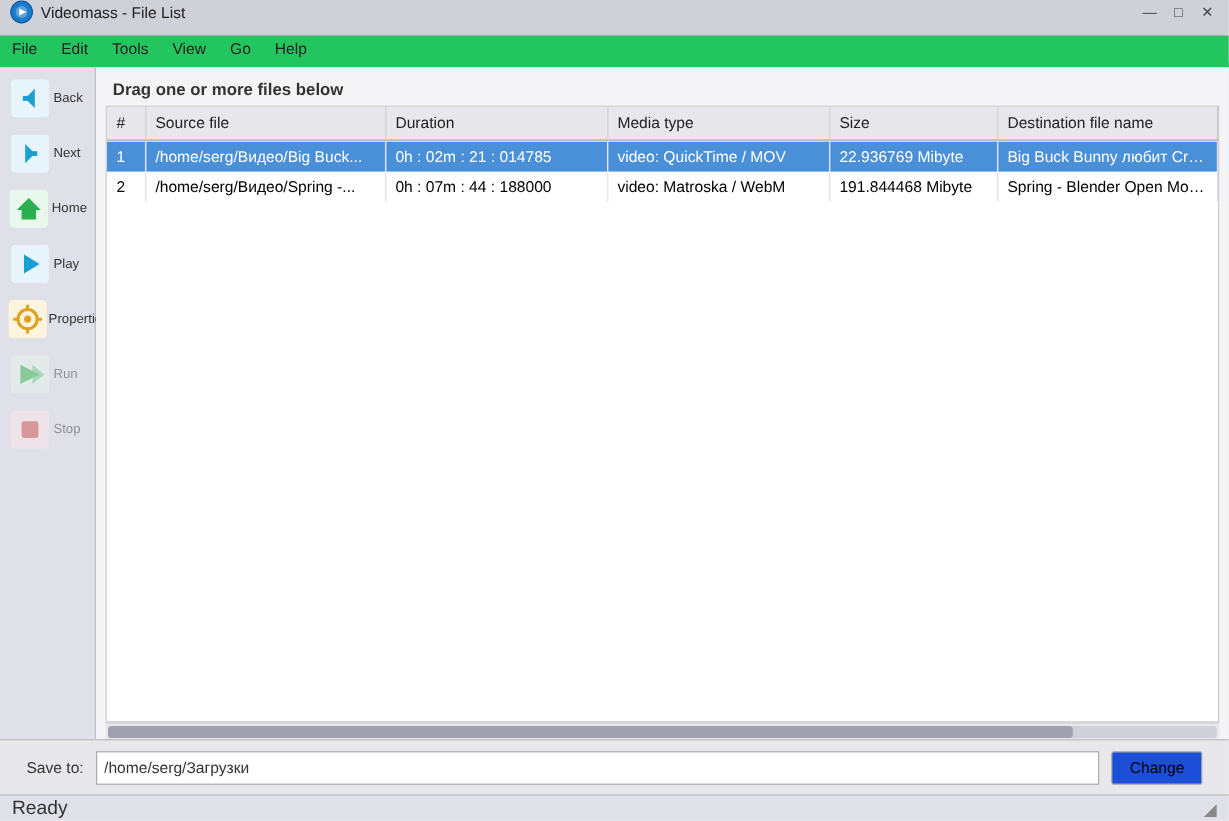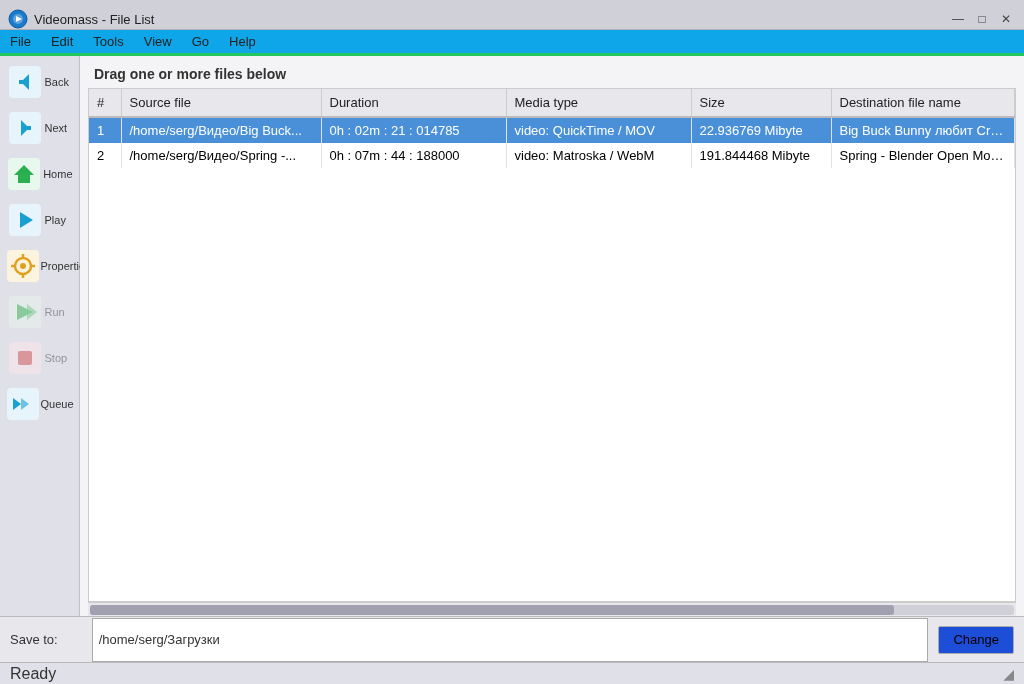--- a/index.html
+++ b/index.html
@@ -12,21 +12,21 @@
       overflow: hidden;
       display: flex;
       flex-direction: column;
     }
 
     
     .titlebar {
       background: #d0d0d8;
       height: 30px;
       display: flex;
-      align-items: flex-end;
+      align-items: flex-start;
       justify-content: space-between;
       padding: 0 8px;
       border-bottom: 1px solid #b0b0b8;
       flex-shrink: 0;
     }
     .titlebar-left {
       display: flex;
       align-items: center;
       gap: 6px;
     }
@@ -50,25 +50,25 @@
       justify-content: center;
       cursor: pointer;
       font-size: 12px;
       color: #444;
       background: none;
       border: none;
     }
 
     
     .menubar {
-      background: #0ea5e9;
+      background: #22c55e;
       height: 26px;
       display: flex;
       align-items: center;
-      border-bottom: 3px solid #22c55e;
+      border-bottom: 5px solid #22c55e;
       flex-shrink: 0;
     }
     .menu-item {
       padding: 4px 10px;
       cursor: pointer;
       font-size: 13px;
       color: #222;
     }
 
     
@@ -210,39 +210,38 @@
       border-radius: 3px;
     }
 
     
     .save-bar {
       height: 46px;
       background: #e8e8ec;
       border-top: 1px solid #bbb;
       display: flex;
       align-items: center;
-      padding: 0 10px;
+      padding: 0 22px;
       gap: 10px;
       flex-shrink: 0;
     }
     .save-label {
       font-size: 13px;
       color: #333;
       white-space: nowrap;
     }
     .save-path-input {
       flex: 1;
-      height: 44px;
+      height: 28px;
       border: 1px solid #aaa;
       background: #fff;
       padding: 0 6px;
       font-size: 13px;
       color: #333;
       outline: none;
-      margin-left: 24px;
     }
     .change-btn {
       height: 28px;
       padding: 0 14px;
       background: #1d4ed8;
       border: 1px solid #aaa;
       cursor: pointer;
       font-size: 13px;
       border-radius: 2px;
     }
@@ -371,30 +370,20 @@
       <div class="btn-icon">
         <svg width="32" height="32" viewBox="0 0 32 32">
           <rect width="32" height="32" rx="4" fill="#fde8e8"></rect>
           <rect x="9" y="9" width="14" height="14" rx="2" fill="#d04040"></rect>
         </svg>
       </div>
       <span class="btn-label">Stop</span>
     </div>
 
 
-    <div class="sidebar-btn">
-      <div class="btn-icon">
-        <svg width="32" height="32" viewBox="0 0 32 32">
-          <rect width="32" height="32" rx="4" fill="#e8f4fc"></rect>
-          <polygon points="6,10 14,16 6,22" fill="#1aa0d0"></polygon>
-          <polygon points="14,10 22,16 14,22" fill="#1aa0d0" opacity="0.6"></polygon>
-        </svg>
-      </div>
-      <span class="btn-label">Queue</span>
-    </div>
 
   </div>
 
   <div class="content">
     <div class="drag-hint">Drag one or more files below</div>
 
     <div class="file-list-container">
       <table>
         <thead>
           <tr>

